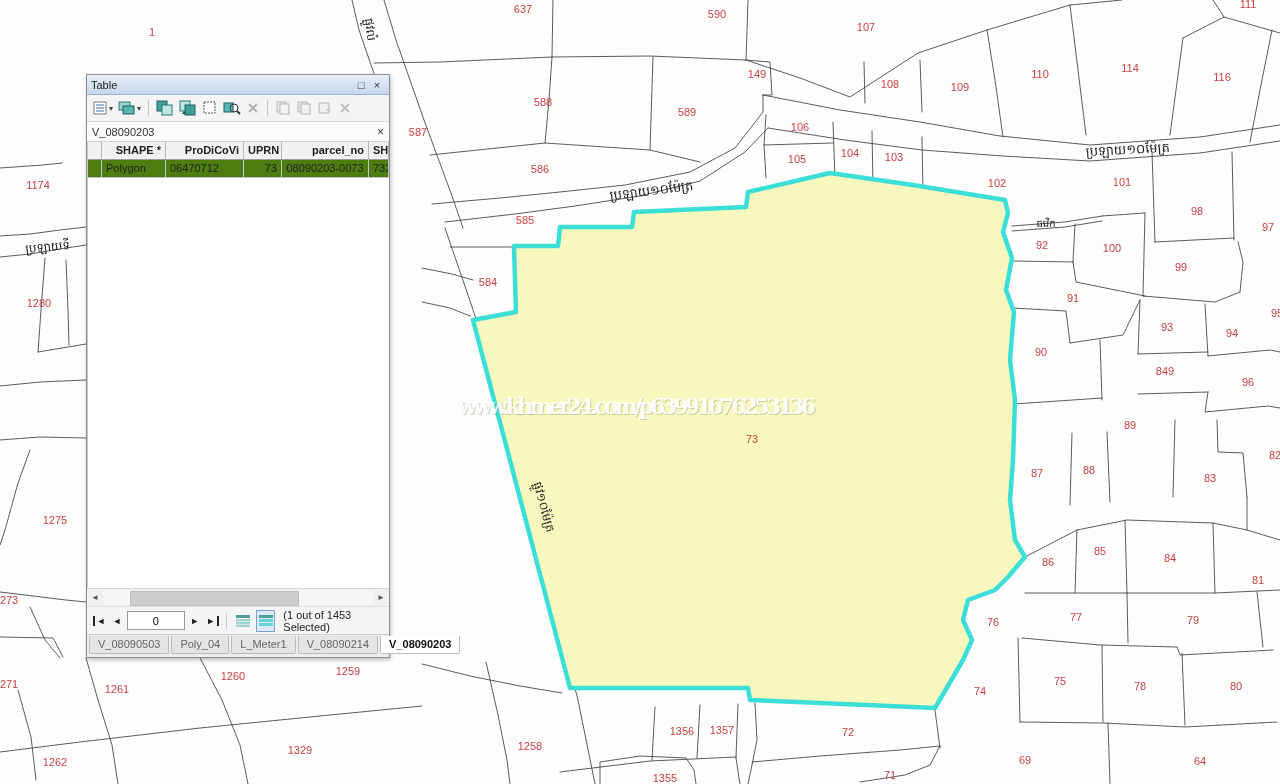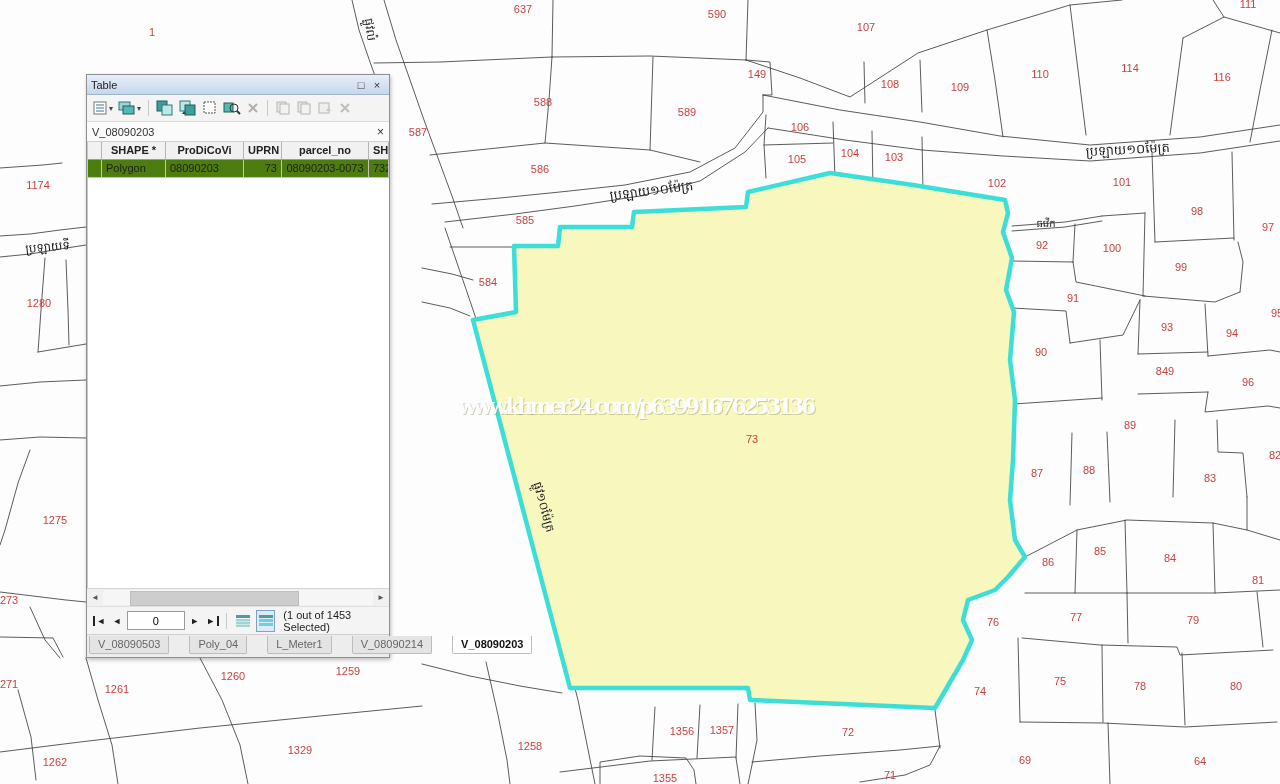--- a/index.html
+++ b/index.html
@@ -29,21 +29,21 @@
   .layerbar{height:19px;flex:0 0 19px;display:flex;align-items:center;background:#fbfbfb;
     border-bottom:1px solid #d0d0d0;padding:0 5px;}
   .layerbar .t{flex:1;color:#333;}
   .layerbar .x{color:#333;font-size:12px;}
 
   .grid{flex:1;background:#fff;overflow:hidden;border-left:1px solid #c7c7c7;}
   .grow{display:flex;}
   .gcell{box-sizing:border-box;border-right:1px solid #c3c3c3;border-bottom:1px solid #c3c3c3;
     padding:1px 4px;white-space:nowrap;overflow:hidden;height:18px;line-height:15px;}
   .ghead .gcell{background:#f1f1f1;border-right:1px solid #b5b5b5;border-bottom:1px solid #9c9c9c;
-    font-weight:bold;text-align:center;color:#222;}
+    font-weight:bold;text-align:right;color:#222;}
   .gsel .gcell{background:#4d7c0f;}
   .c0{width:14px;flex:0 0 14px;padding:1px;}
   .c1{width:64px;flex:0 0 64px;}
   .c2{width:78px;flex:0 0 78px;}
   .c3{width:38px;flex:0 0 38px;text-align:right;}
   .c4{width:87px;flex:0 0 87px;text-align:center;}
   .c5{flex:1;text-align:right;}
   .ghead .c3,.ghead .c5{text-align:left;}
 
   .hscroll{height:17px;flex:0 0 17px;display:flex;align-items:center;background:#f0f0f0;
@@ -54,21 +54,21 @@
 
   .recnav{height:27px;flex:0 0 27px;display:flex;align-items:center;gap:4px;padding:0 6px;
     background:#f4f4f4;border-top:1px solid #e0e0e0;}
   .navg{font-size:9px;color:#222;width:14px;text-align:center;}
   .recbox{width:56px;height:17px;border:1px solid #9a9a9a;background:#fff;text-align:center;
     font-size:11px;font-family:"Liberation Sans",sans-serif;padding:0;}
   .viewbtn{width:20px;height:20px;display:inline-flex;align-items:center;justify-content:center;border:1px solid transparent;}
   .viewbtn.active{border:1px solid #7da2ce;background:#dceaf9;}
   .status{margin-left:4px;color:#1e1e1e;}
 
-  .sheettabs{height:21px;flex:0 0 21px;display:flex;align-items:flex-start;gap:20px;
+  .sheettabs{height:21px;flex:0 0 21px;display:flex;align-items:flex-start;gap:2px;
     padding:1px 2px 0 2px;background:#ededed;border-top:1px solid #cfcfcf;}
   .stab{padding:2px 8px 3px 8px;border:1px solid #bdbdbd;border-top:none;background:#e4e4e4;
     color:#666;font-size:11px;border-radius:0 0 2px 2px;}
   .stab.active{background:#fff;color:#111;font-weight:bold;}
 </style>
 </head>
 <body>
 
 <div id="stage">
 
@@ -346,21 +346,21 @@
         <div class="gcell c0"></div>
         <div class="gcell c1">SHAPE *</div>
         <div class="gcell c2">ProDiCoVi</div>
         <div class="gcell c3">UPRN</div>
         <div class="gcell c4">parcel_no</div>
         <div class="gcell c5">SHAPE_Ar</div>
       </div>
       <div class="grow gsel">
         <div class="gcell c0"></div>
         <div class="gcell c1">Polygon</div>
-        <div class="gcell c2">08090203</div>
+        <div class="gcell c2">06470712</div>
         <div class="gcell c3">73</div>
         <div class="gcell c4">08090203-0073</div>
         <div class="gcell c5">73226.449</div>
       </div>
     </div>
 
     <div class="hscroll">
       <span class="harrow">◄</span>
       <div class="htrack">
           <div class="hthumb"></div>

